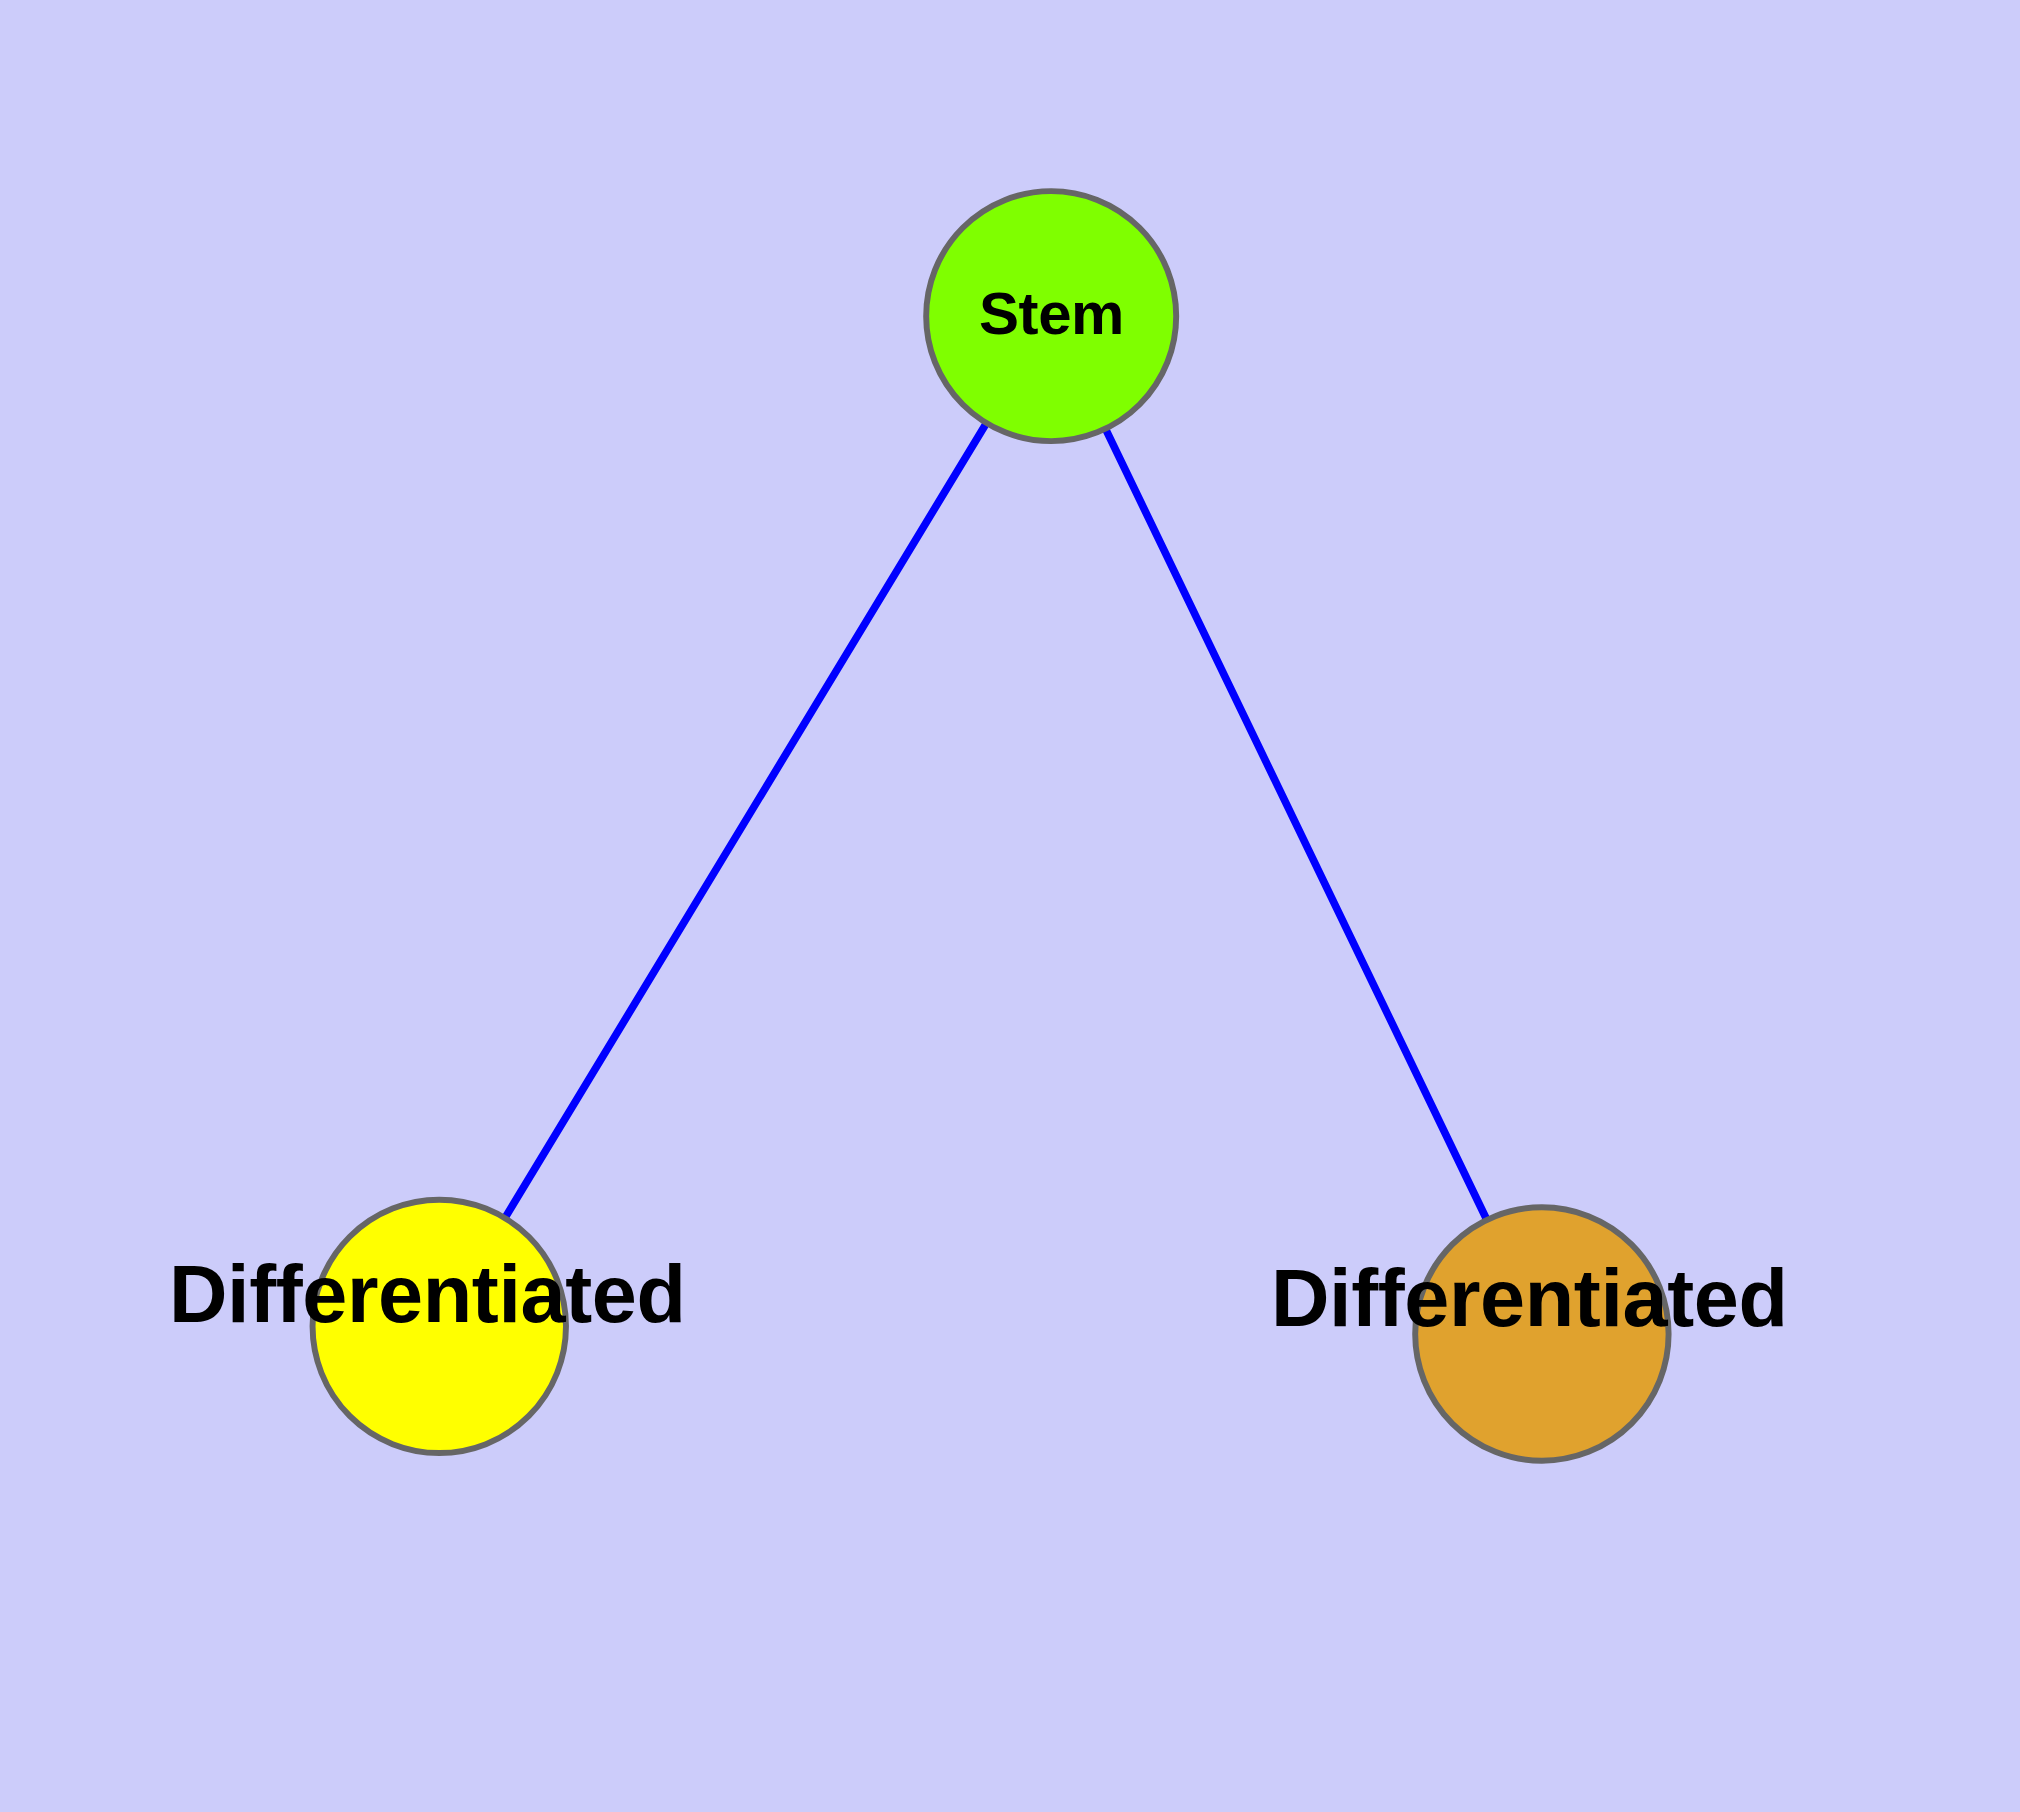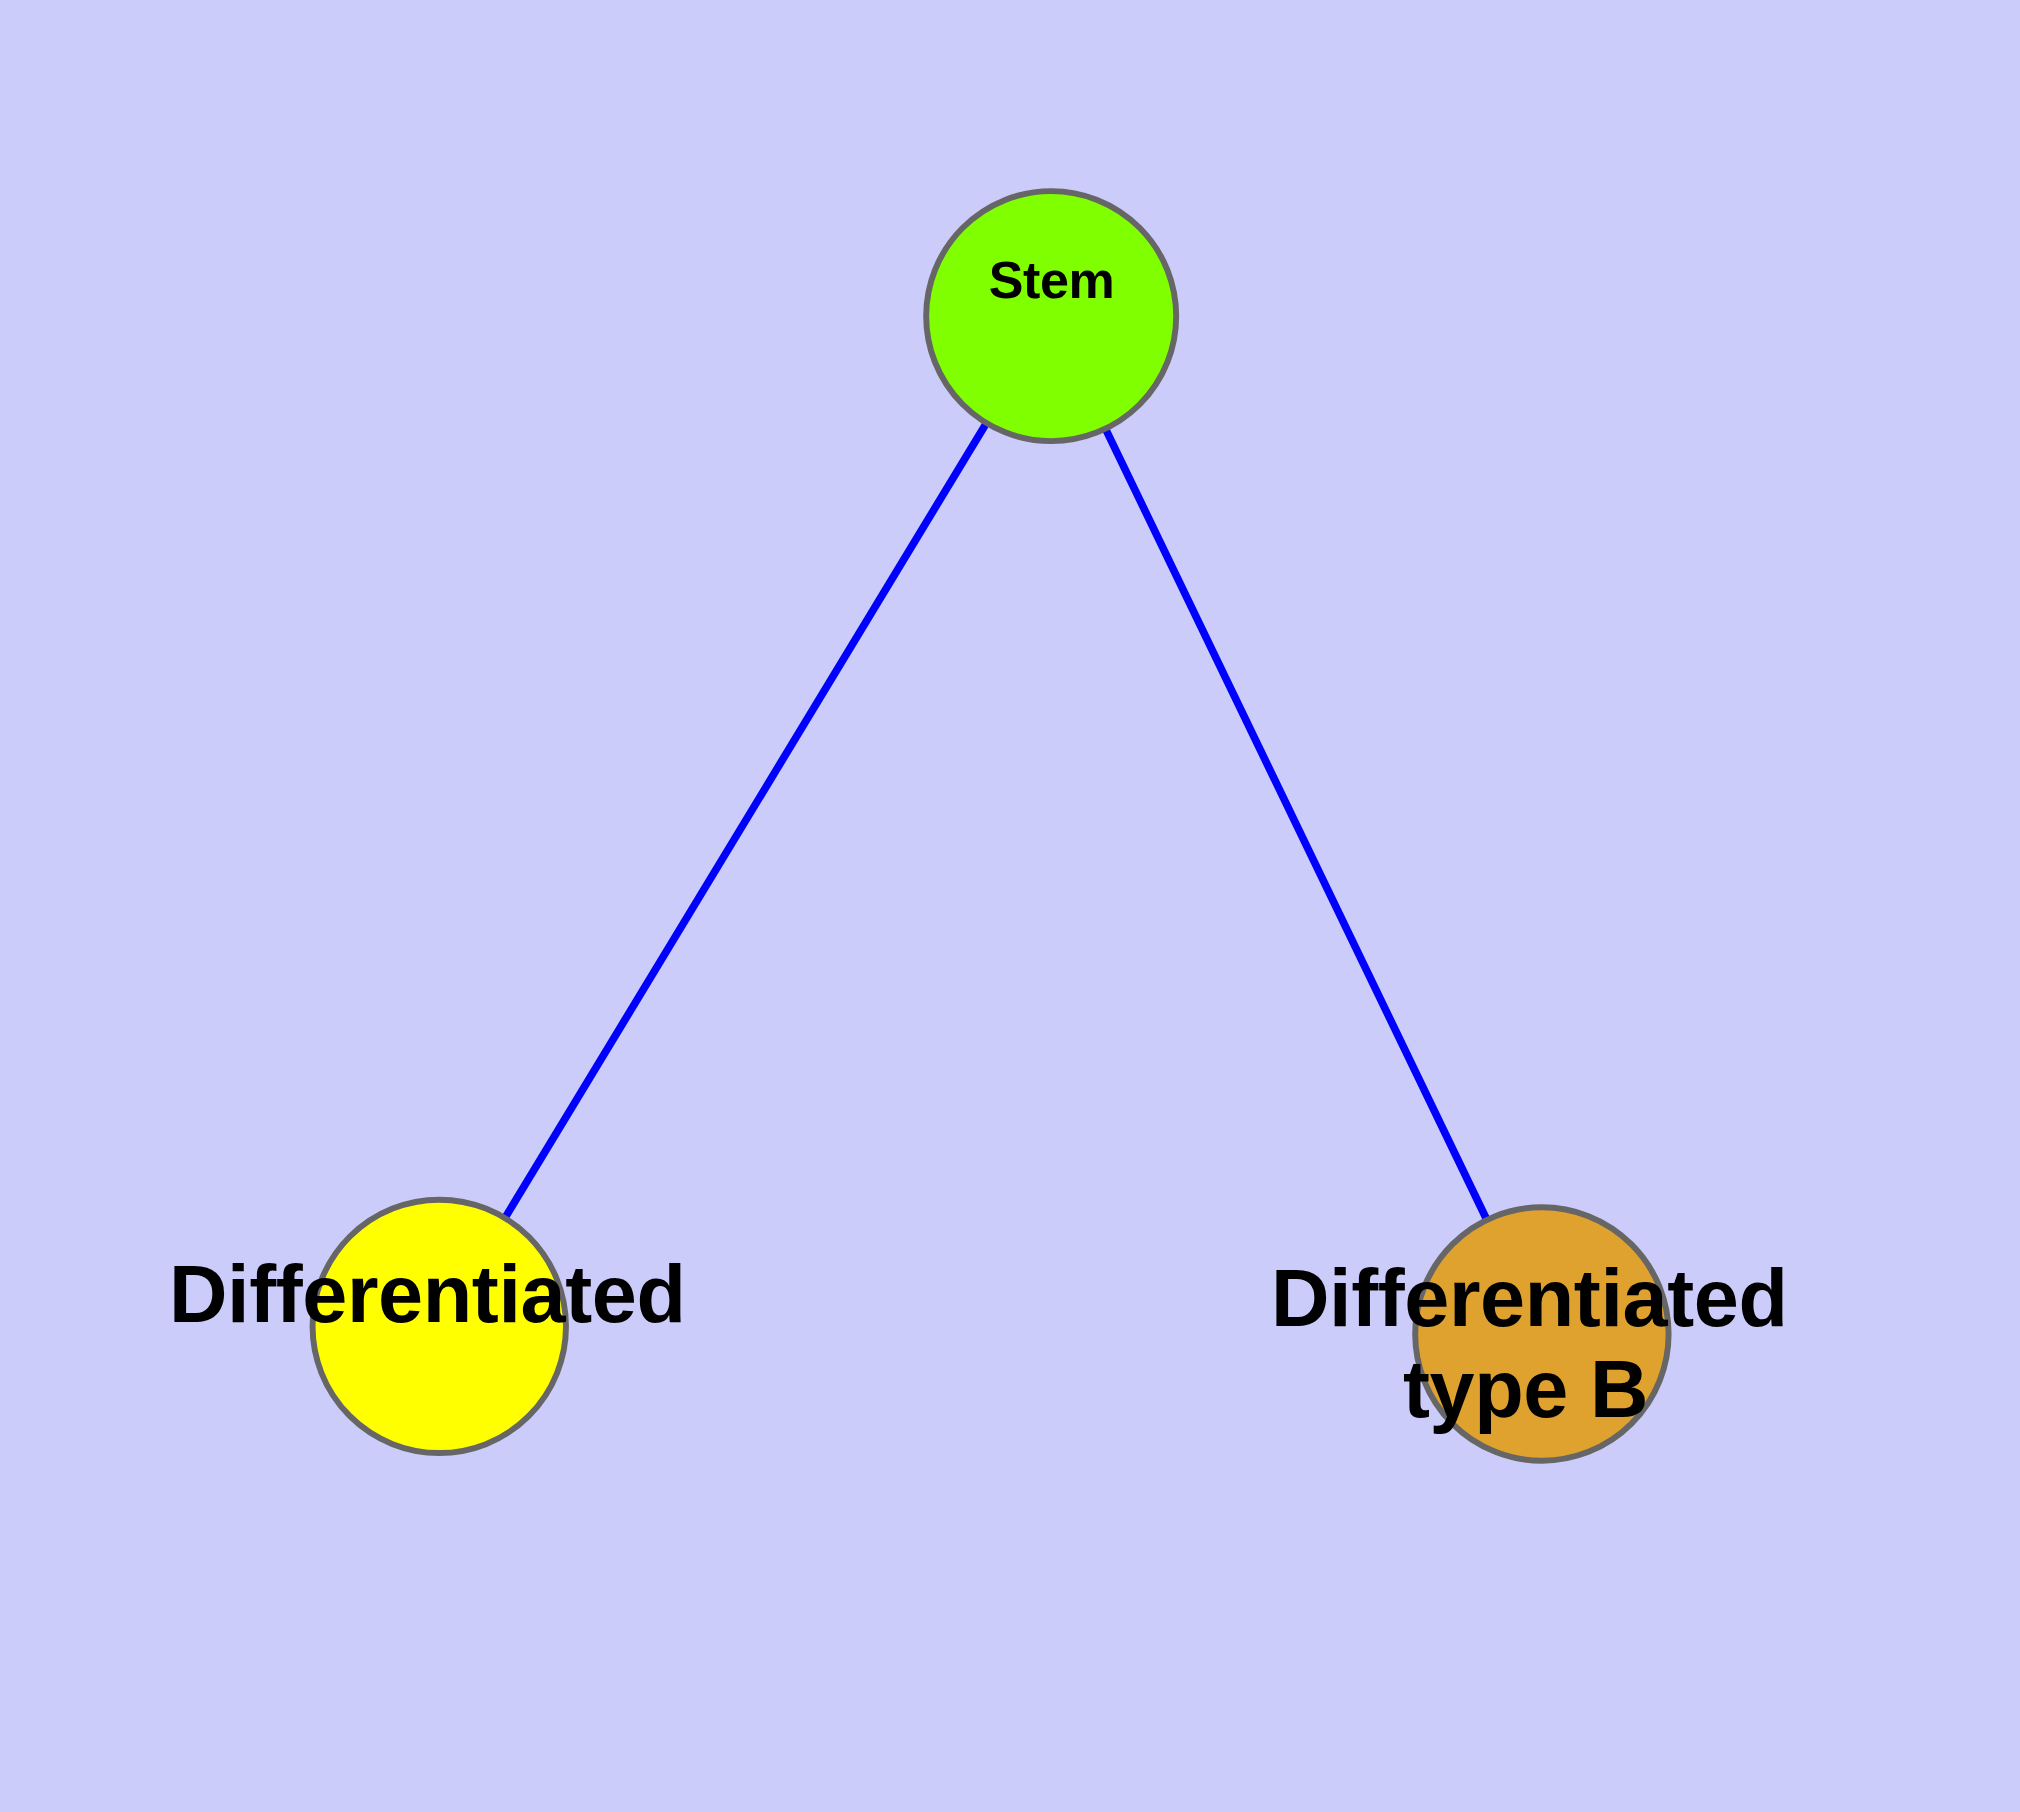--- a/index.html
+++ b/index.html
@@ -34,23 +34,23 @@
     position: absolute;
     text-align: center;
     font-weight: bold;
     color: #000000;
     line-height: 1.12;
     white-space: pre;
     letter-spacing: -0.4px;
     pointer-events: none;
   }
   #label-stem {
-    font-size: 52px;
+    font-size: 60px;
     left: 797px;
-    top: 251px;
+    top: 280px;
     width: 509px;
   }
   #label-diff-a {
     font-size: 81px;
     left: 169px;
     top: 1249px;
     width: 509px;
   }
   #label-diff-b {
     font-size: 81px;
@@ -78,16 +78,16 @@
       <circle cx="518" cy="1565" r="149.5" fill="#ffff00" stroke="#666666" stroke-width="7"></circle>
       <circle cx="1819" cy="1574" r="149.5" fill="#e0a22e" stroke="#666666" stroke-width="7"></circle>
     </g>
 
   </svg>
 
   <div class="node-label-overlay" id="label-stem" style="color: rgb(0, 0, 0);"><span>Stem</span></div>
 
   <div class="node-label-overlay" id="label-diff-a" style="color: rgb(0, 0, 0);"><span>Differentiated</span><br></div>
 
-  <div class="node-label-overlay" id="label-diff-b" style="color: rgb(0, 0, 0);"><span>Differentiated</span><br><span>type B</span></div>
+  <div class="node-label-overlay" id="label-diff-b" style="color: rgb(0, 0, 0);"><span>Differentiated</span><br></div>
 
 </div>
 
 
 </body></html>

